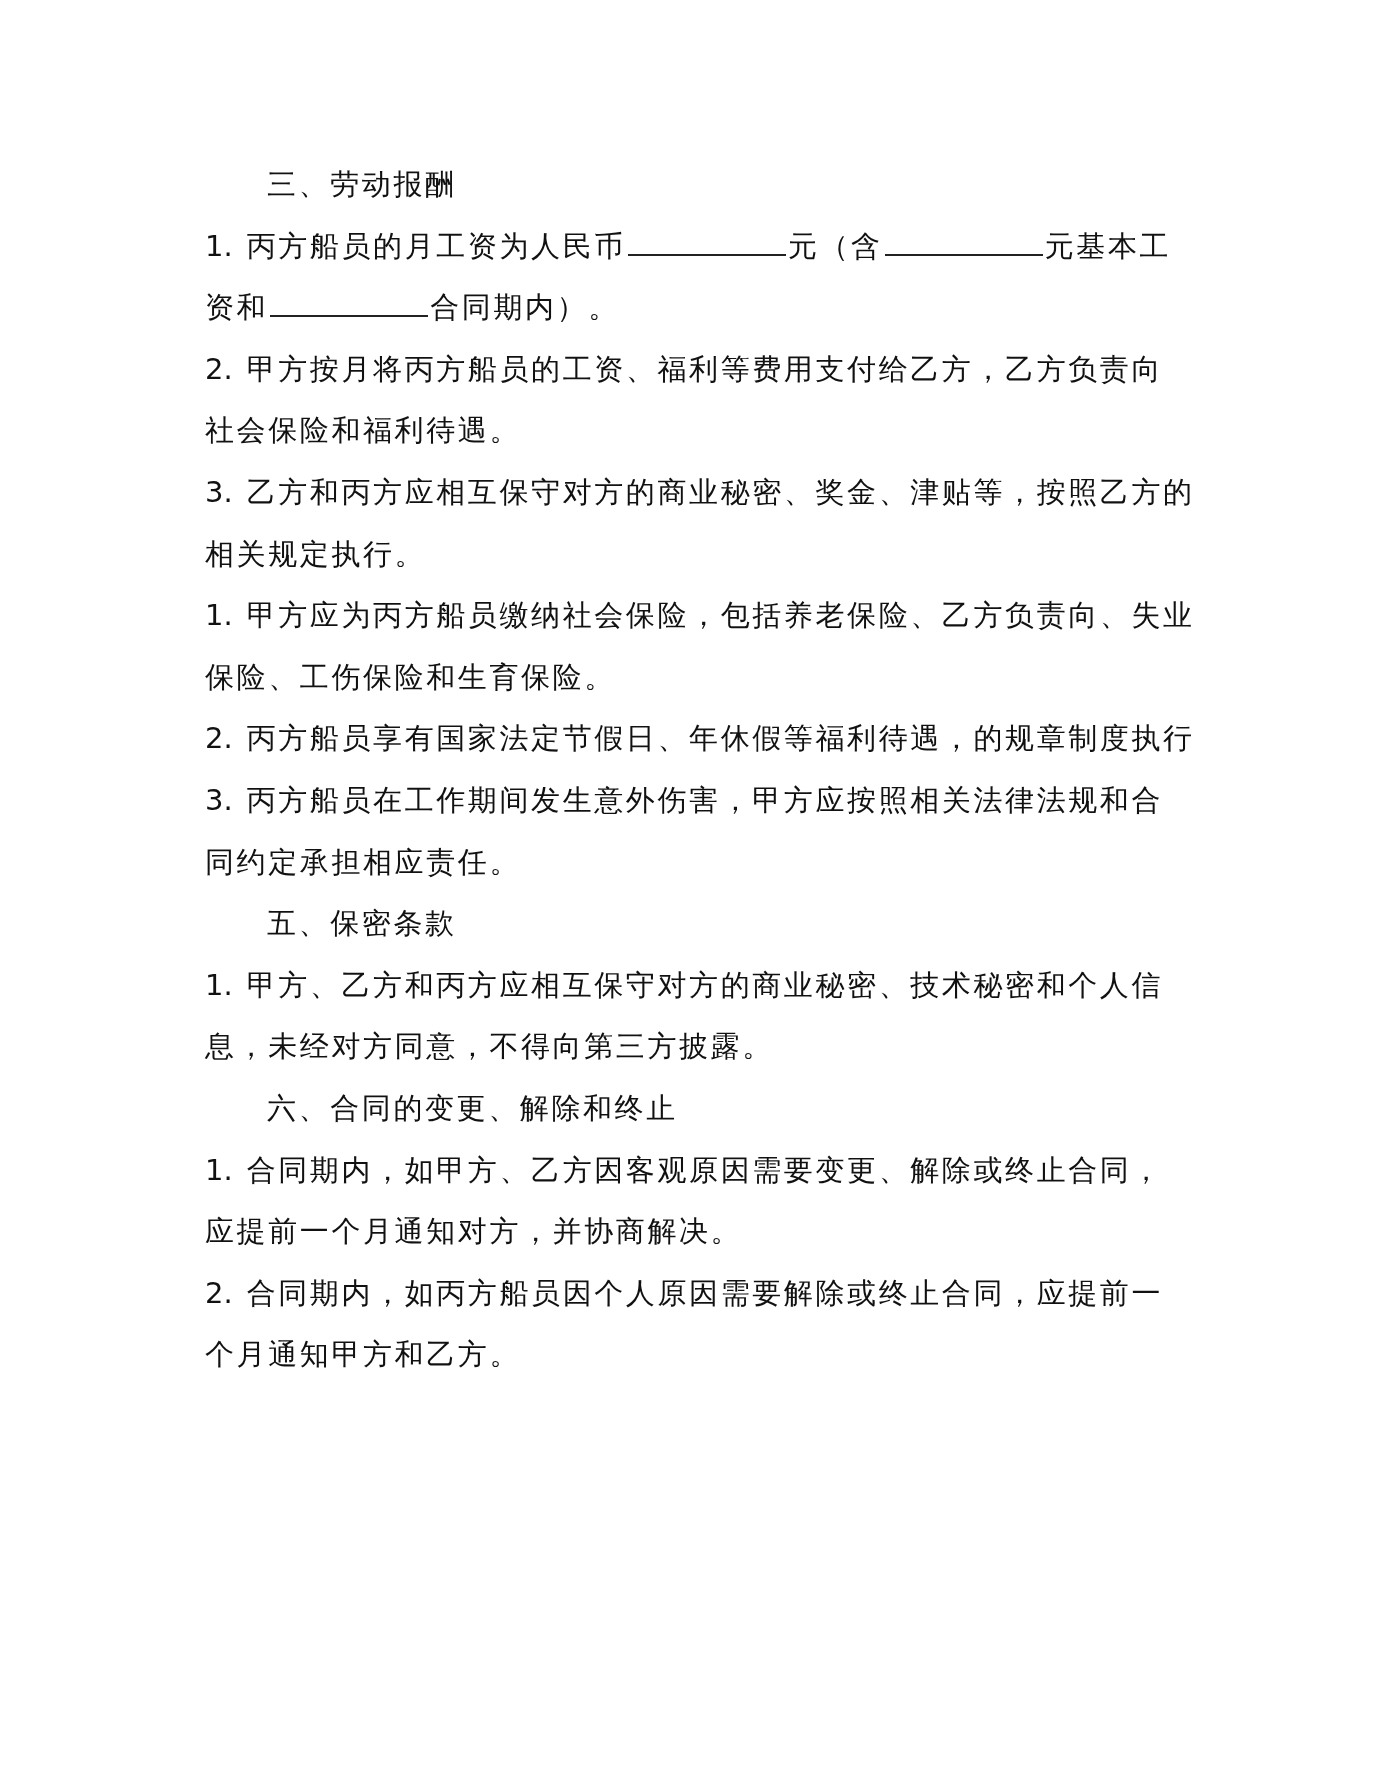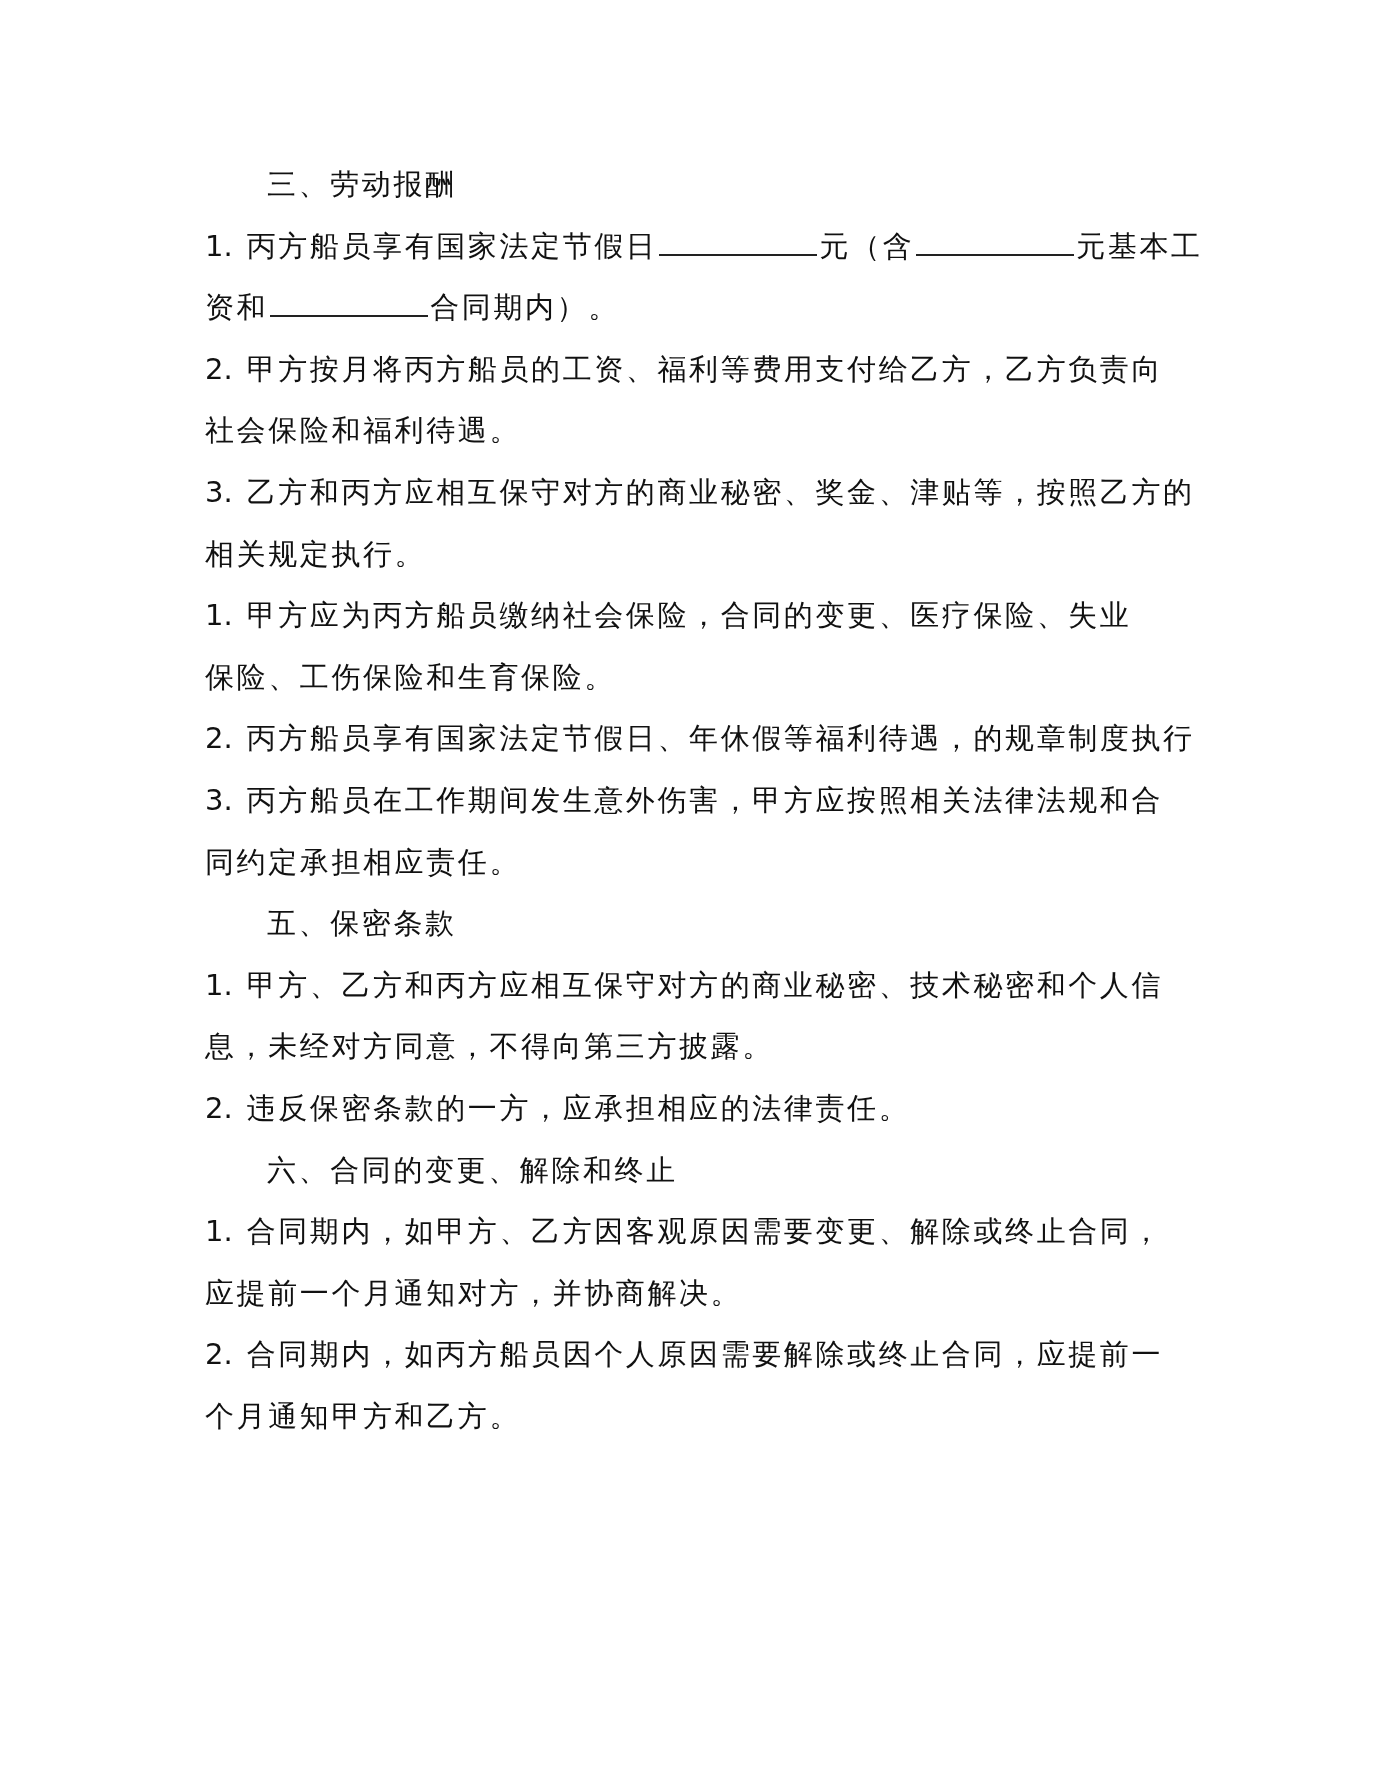--- a/index.html
+++ b/index.html
@@ -43,54 +43,51 @@
   }
 </style>
 </head>
 <body>
 
 <div class="page">
   <div class="content">
 
     <div class="line heading">三、劳动报酬</div>
     <div class="line">
-      <span class="num">1.</span><span>丙方船员享有国家法定节假日</span><span class="blank"></span><span>元（含</span><span class="blank"></span><span>元基本工</span>
+      <span class="num">1.</span><span>丙方船员的月工资为人民币</span><span class="blank"></span><span>元（含</span><span class="blank"></span><span>元基本工</span>
     </div>
     <div class="line">
       <span>资和</span><span class="blank"></span><span>合同期内）。</span>
     </div>
     <div class="line">
       <span class="num">2.</span><span>甲方按月将丙方船员的工资、福利等费用支付给乙方，乙方负责向</span>
     </div>
     <div class="line">社会保险和福利待遇。</div>
     <div class="line">
       <span class="num">3.</span><span>乙方和丙方应相互保守对方的商业秘密、奖金、津贴等，按照乙方的</span>
     </div>
     <div class="line">相关规定执行。</div>
 
     <div class="line">
-      <span class="num">1.</span><span>甲方应为丙方船员缴纳社会保险，合同的变更、医疗保险、失业</span>
+      <span class="num">1.</span><span>甲方应为丙方船员缴纳社会保险，包括养老保险、乙方负责向、失业</span>
     </div>
     <div class="line">保险、工伤保险和生育保险。</div>
     <div class="line">
       <span class="num">2.</span><span>丙方船员享有国家法定节假日、年休假等福利待遇，的规章制度执行</span>
     </div>
     <div class="line">
       <span class="num">3.</span><span>丙方船员在工作期间发生意外伤害，甲方应按照相关法律法规和合</span>
     </div>
     <div class="line">同约定承担相应责任。</div>
 
     <div class="line heading">五、保密条款</div>
     <div class="line">
       <span class="num">1.</span><span>甲方、乙方和丙方应相互保守对方的商业秘密、技术秘密和个人信</span>
     </div>
     <div class="line">息，未经对方同意，不得向第三方披露。</div>
-    <div class="line">
-      <span class="num">2.</span><span>违反保密条款的一方，应承担相应的法律责任。</span>
-    </div>
 
     <div class="line heading">六、合同的变更、解除和终止</div>
     <div class="line">
       <span class="num">1.</span><span>合同期内，如甲方、乙方因客观原因需要变更、解除或终止合同，</span>
     </div>
     <div class="line">应提前一个月通知对方，并协商解决。</div>
     <div class="line">
       <span class="num">2.</span><span>合同期内，如丙方船员因个人原因需要解除或终止合同，应提前一</span>
     </div>
     <div class="line">个月通知甲方和乙方。</div>

